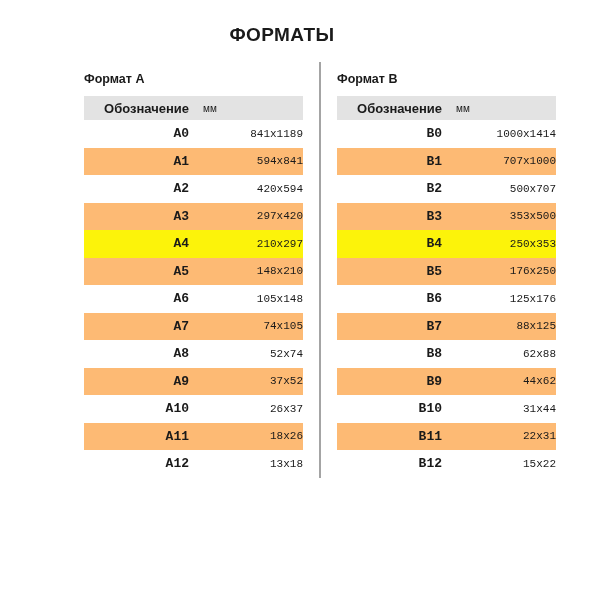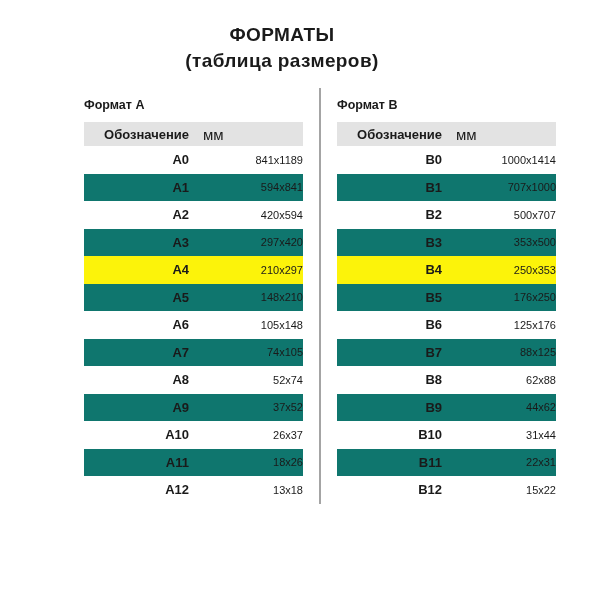--- a/index.html
+++ b/index.html
@@ -46,51 +46,52 @@
     height: 34px;
     font-size: 12.5px;
     font-weight: bold;
     vertical-align: middle;
     color: #1a1a1a;
     background: #ffffff;
   }
   .sub-head td {
     height: 24px;
     background: #e3e3e3;
-    font-size: 15px;
+    font-size: 10px;
     color: #2b2b2b;
     vertical-align: middle;
   }
   .sub-head td.code {
     text-align: right;
     padding-right: 7px;
   }
   .sub-head td.size {
     text-align: left;
     padding-left: 7px;
   }
   .row td {
     height: 27.5px;
     font-size: 11px;
     vertical-align: middle;
+    font-family: Liberation Mono, monospace;
   }
   td.code {
     text-align: right;
     padding-right: 7px;
     font-weight: bold;
     font-size: 13px;
     color: #1a1a1a;
   }
   td.size {
     text-align: right;
     padding-left: 7px;
     color: #1a1a1a;
   }
   .band-gray td {
-    background: #0f766e;
+    background: #fdba74;
     margin-top: 21px;
   }
   .band-white td {
     background: #ffffff;
   }
   .hl td {
     background: #fcf30a !important;
   }
   .divider {
     width: 34px;
@@ -109,21 +110,20 @@
   .col-code { width: 112px; }
   .col-size { width: 107px; }
 </style>
 </head>
 <body>
 
 <div class="page">
 
   <div class="title-block">
     <div class="title-line">ФОРМАТЫ</div>
-    <div class="title-line">(таблица размеров)</div>
   </div>
 
   <table class="table">
     <colgroup>
       <col class="col-code">
       <col class="col-size">
       <col style="width:34px">
       <col class="col-code">
       <col class="col-size">
     </colgroup>

